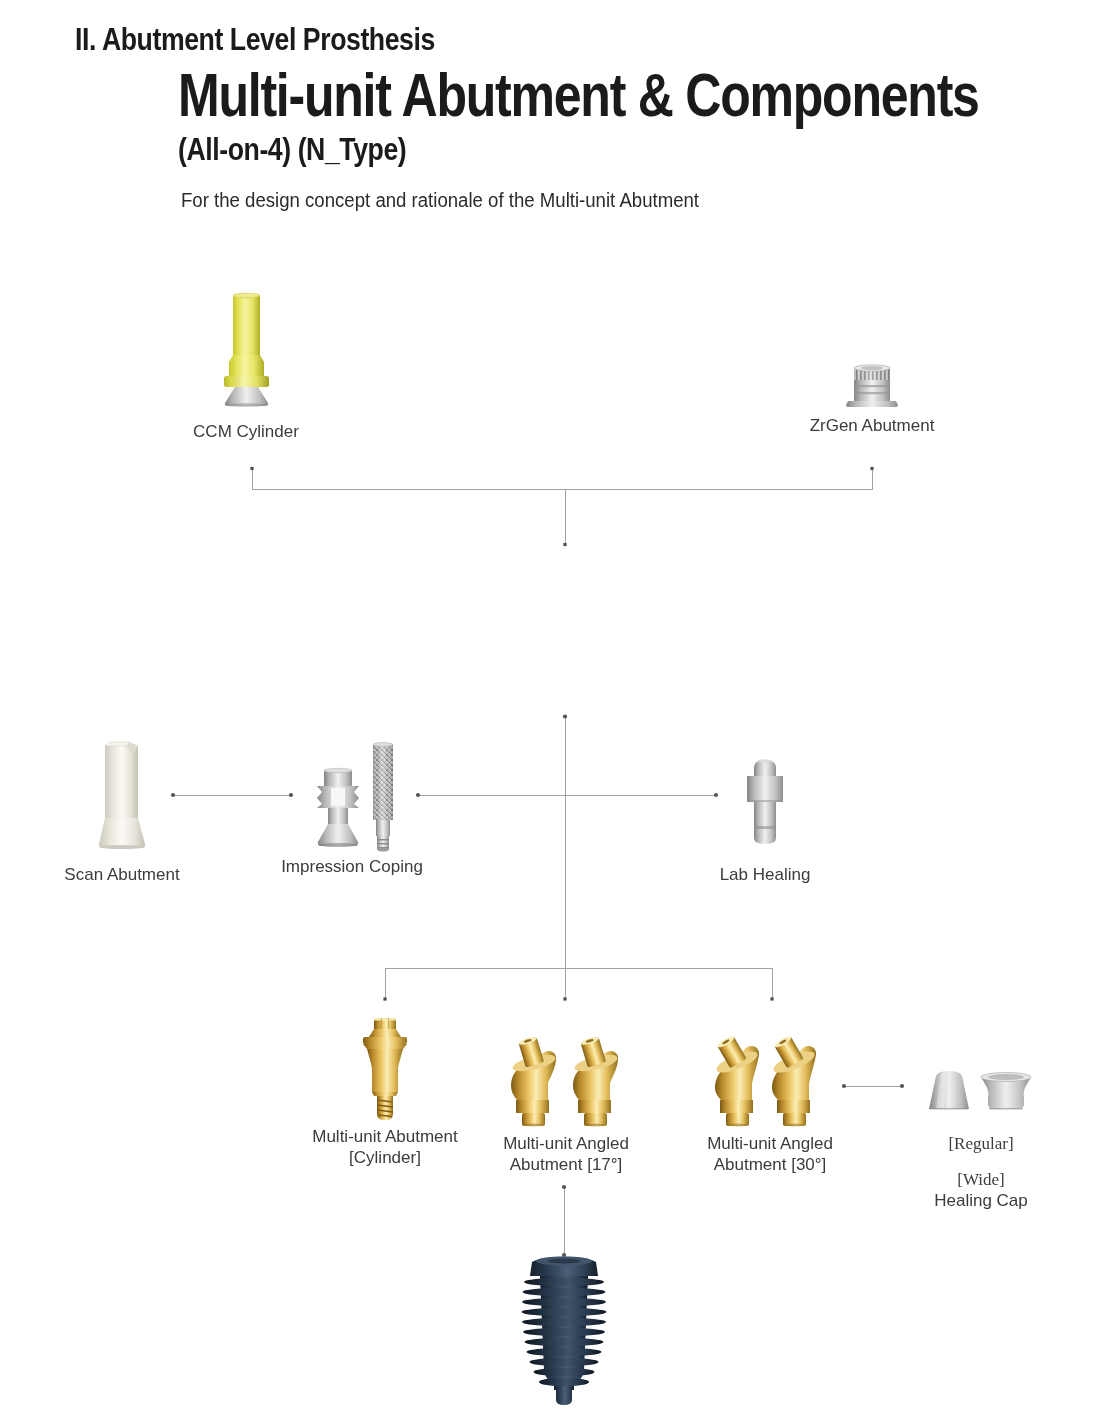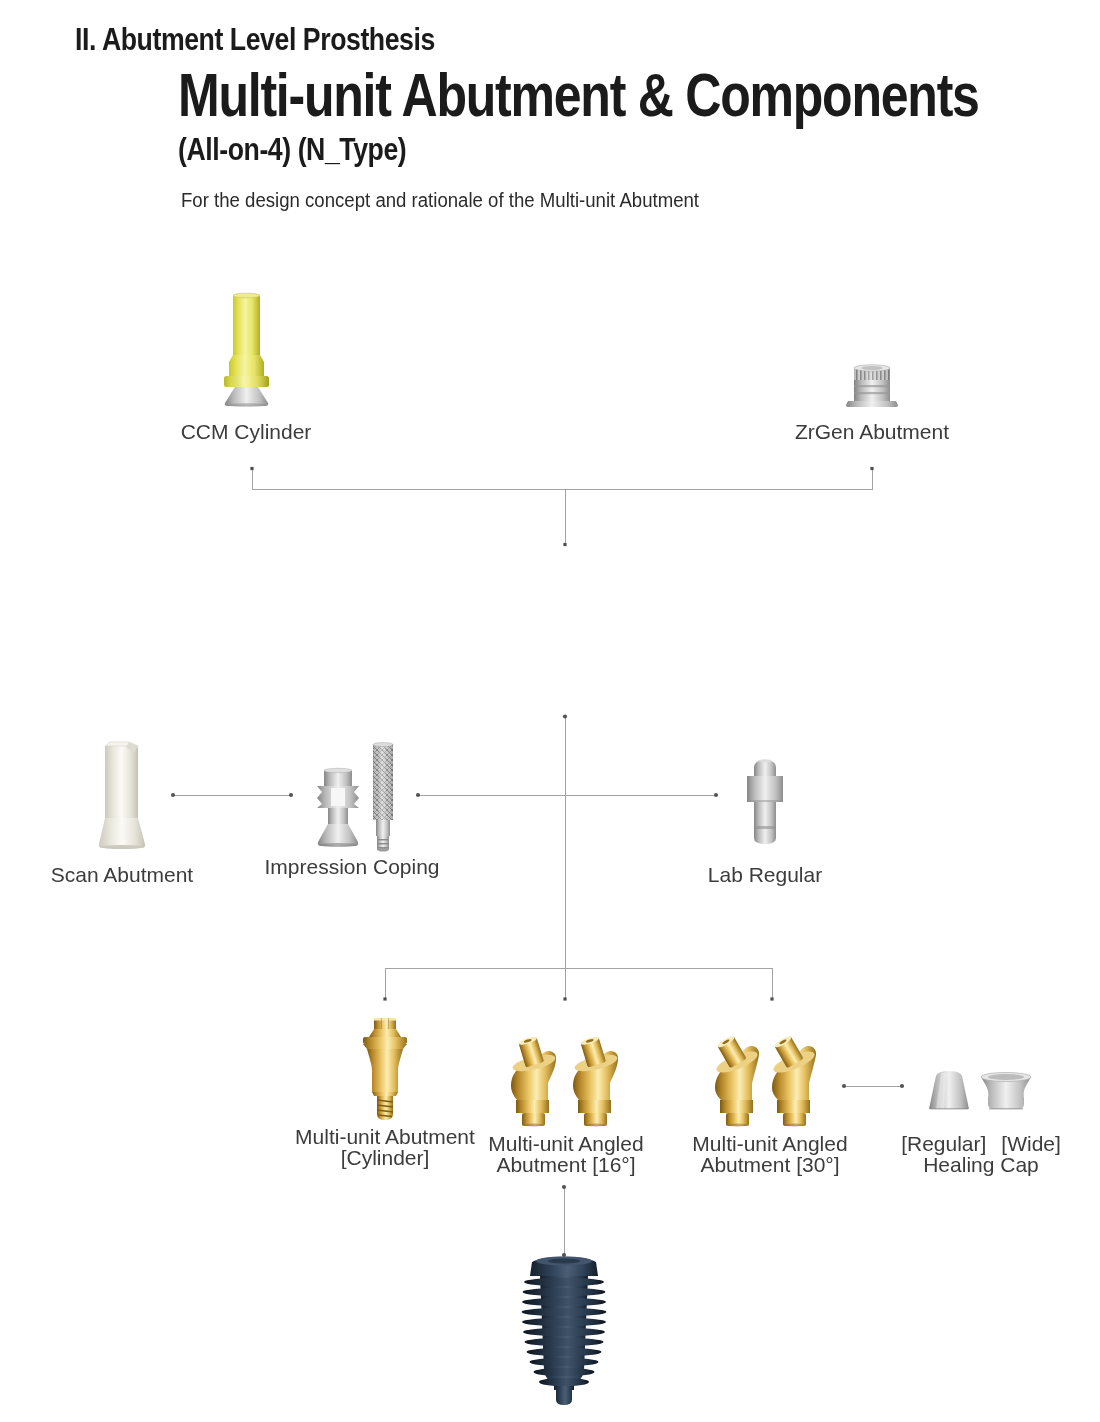--- a/index.html
+++ b/index.html
@@ -11,23 +11,23 @@
              transform:scaleX(0.86);transform-origin:left top;}
   .h-title{position:absolute;left:178px;top:60px;margin:0;font-size:61px;font-weight:bold;
            color:#1b1b1b;letter-spacing:-1.5px;white-space:nowrap;
            transform:scaleX(0.82);transform-origin:left top;}
   .h-sub{position:absolute;left:178px;top:132px;margin:0;font-size:31px;font-weight:bold;
          color:#1b1b1b;letter-spacing:-0.5px;white-space:nowrap;
          transform:scaleX(0.86);transform-origin:left top;}
   .h-desc{position:absolute;left:181px;top:189px;margin:0;font-size:20px;color:#2b2b2b;
           white-space:nowrap;transform:scaleX(0.93);transform-origin:left top;}
   figure.item{position:absolute;margin:0;display:flex;flex-direction:column;align-items:center;}
-  figcaption.cap{font-size:21px;line-height:21px;color:#3c3c3c;text-align:center;white-space:nowrap;}
+  figcaption.cap{font-size:17px;line-height:21px;color:#3c3c3c;text-align:center;white-space:nowrap;}
   .cap span{display:block;}
-  .cap .inline-row{display:flex;flex-direction:row;justify-content:center;gap:15px;}
+  .cap .inline-row{display:flex;flex-direction:column;justify-content:center;gap:15px;font-family:Liberation Serif, serif;}
   .cap .inline-row span{display:inline-block;}
 </style>
 </head>
 <body>
 
 <div class="page">
 
   <svg width="0" height="0" style="position:absolute" aria-hidden="true">
     <defs>
       <linearGradient id="gSilver" x1="0" y1="0" x2="1" y2="0">
@@ -147,21 +147,21 @@
     <svg width="64" height="50">
       <path d="M8,40 L56,40 L58,44 Q58,46 55,46 L9,46 Q6,46 6,44 Z" fill="url(#gSilver)"></path>
       <rect x="14" y="8" width="36" height="32" fill="url(#gSilver)"></rect>
       <rect x="14" y="24" width="36" height="2.2" fill="#989898" opacity="0.7"></rect>
       <rect x="14" y="31" width="36" height="2.2" fill="#989898" opacity="0.7"></rect>
       <rect x="14" y="6" width="36" height="13" fill="url(#pStripe)"></rect>
       <rect x="14" y="6" width="36" height="13" fill="url(#gShade)" opacity="0.5"></rect>
       <ellipse cx="32" cy="7" rx="18" ry="3.2" fill="#e9e9e9" stroke="#a8a8a8" stroke-width="0.6"></ellipse>
       <ellipse cx="32" cy="7" rx="11" ry="2" fill="#c2c2c2"></ellipse>
     </svg>
-    <figcaption class="cap" style="margin-top:10px">ZrGen Abutment</figcaption>
+    <figcaption class="cap" style="margin-top:4px">ZrGen Abutment</figcaption>
   </figure>
 
 
   <figure class="item" style="left:22px;top:740px;width:200px">
     <svg width="72" height="116">
       <rect x="19" y="6" width="33" height="72" fill="url(#gIvory)"></rect>
       <path d="M19,6 L24,2 L43,2 L52,6 Z" fill="#f6f4ee" stroke="#d4d1c6" stroke-width="0.6"></path>
       <path d="M43,2 L52,6 L48,13 L40,7 Z" fill="#dedbd1"></path>
       <path d="M19,78 L13,104 Q12,108 17,108 L55,108 Q60,108 59,104 L52,78 Z" fill="url(#gIvory)"></path>
       <ellipse cx="36" cy="107" rx="22" ry="2" fill="#ccc9bf"></ellipse>
@@ -195,21 +195,21 @@
 
   <figure class="item" style="left:665px;top:756px;width:200px">
     <svg width="48" height="92">
       <path d="M13,20 L13,12 Q13,4 24,4 Q35,4 35,12 L35,20 Z" fill="url(#gSilver)"></path>
       <ellipse cx="24" cy="4.8" rx="7" ry="1.6" fill="#dddddd"></ellipse>
       <rect x="6" y="20" width="36" height="26" fill="url(#gSilver)"></rect>
       <rect x="6" y="44" width="36" height="2" fill="#8d8d8d" opacity="0.5"></rect>
       <path d="M13,46 L35,46 L35,82 Q35,88 24,88 Q13,88 13,82 Z" fill="url(#gSilver)"></path>
       <rect x="13" y="70" width="22" height="3" fill="#909090" opacity="0.6"></rect>
     </svg>
-    <figcaption class="cap" style="margin-top:16px">Lab Regular</figcaption>
+    <figcaption class="cap" style="margin-top:16px">Lab Healing</figcaption>
   </figure>
 
   <figure class="item" style="left:285px;top:1014px;width:200px">
     <svg width="70" height="112">
       <rect x="24" y="4" width="22" height="11" fill="url(#gGold)"></rect>
       <rect x="24" y="4" width="22" height="2.5" fill="#f6e9ae"></rect>
       <path d="M31.3,4 L31.3,15 M38.6,4 L38.6,15" stroke="#6e5014" stroke-opacity="0.35" stroke-width="1"></path>
       <path d="M24,15 L19,23 L51,23 L46,15 Z" fill="url(#gGold)"></path>
       <rect x="13" y="23" width="44" height="7" rx="2" fill="url(#gGold)"></rect>
       <path d="M13,30 L57,30 L53,35 L17,35 Z" fill="url(#gGold)"></path>
@@ -238,21 +238,21 @@
           <rect x="12" y="64" width="33" height="13" fill="url(#gGold)"></rect>
           <rect x="18" y="77" width="23" height="13" rx="2" fill="url(#gGold)"></rect>
           <ellipse cx="29.5" cy="89" rx="10" ry="1.5" fill="#8a6a1e" opacity="0.5"></ellipse>
         </g>
       </defs>
       <use href="#a17p"></use>
       <use href="#a17p" x="62"></use>
     </svg>
     <figcaption class="cap" style="margin-top:5px">
       <span>Multi-unit Angled</span>
-      <span>Abutment [16°]</span>
+      <span>Abutment [17°]</span>
     </figcaption>
   </figure>
 
   <figure class="item" style="left:670px;top:1036px;width:200px">
     <svg width="124" height="92">
       <defs>
         <g id="a30p">
           <path d="M7,52 C7,42 12,34 20,29 L38,12 C45,7 52,12 51,19 C49,30 46,38 44,48 L44,64 L13,64 C9,60 7,56 7,52 Z" fill="url(#gGold)"></path>
           <ellipse cx="29" cy="26" rx="22" ry="7" transform="rotate(-22 29 26)" fill="#ecd084"></ellipse>
           <g transform="rotate(-30 29 26)">

